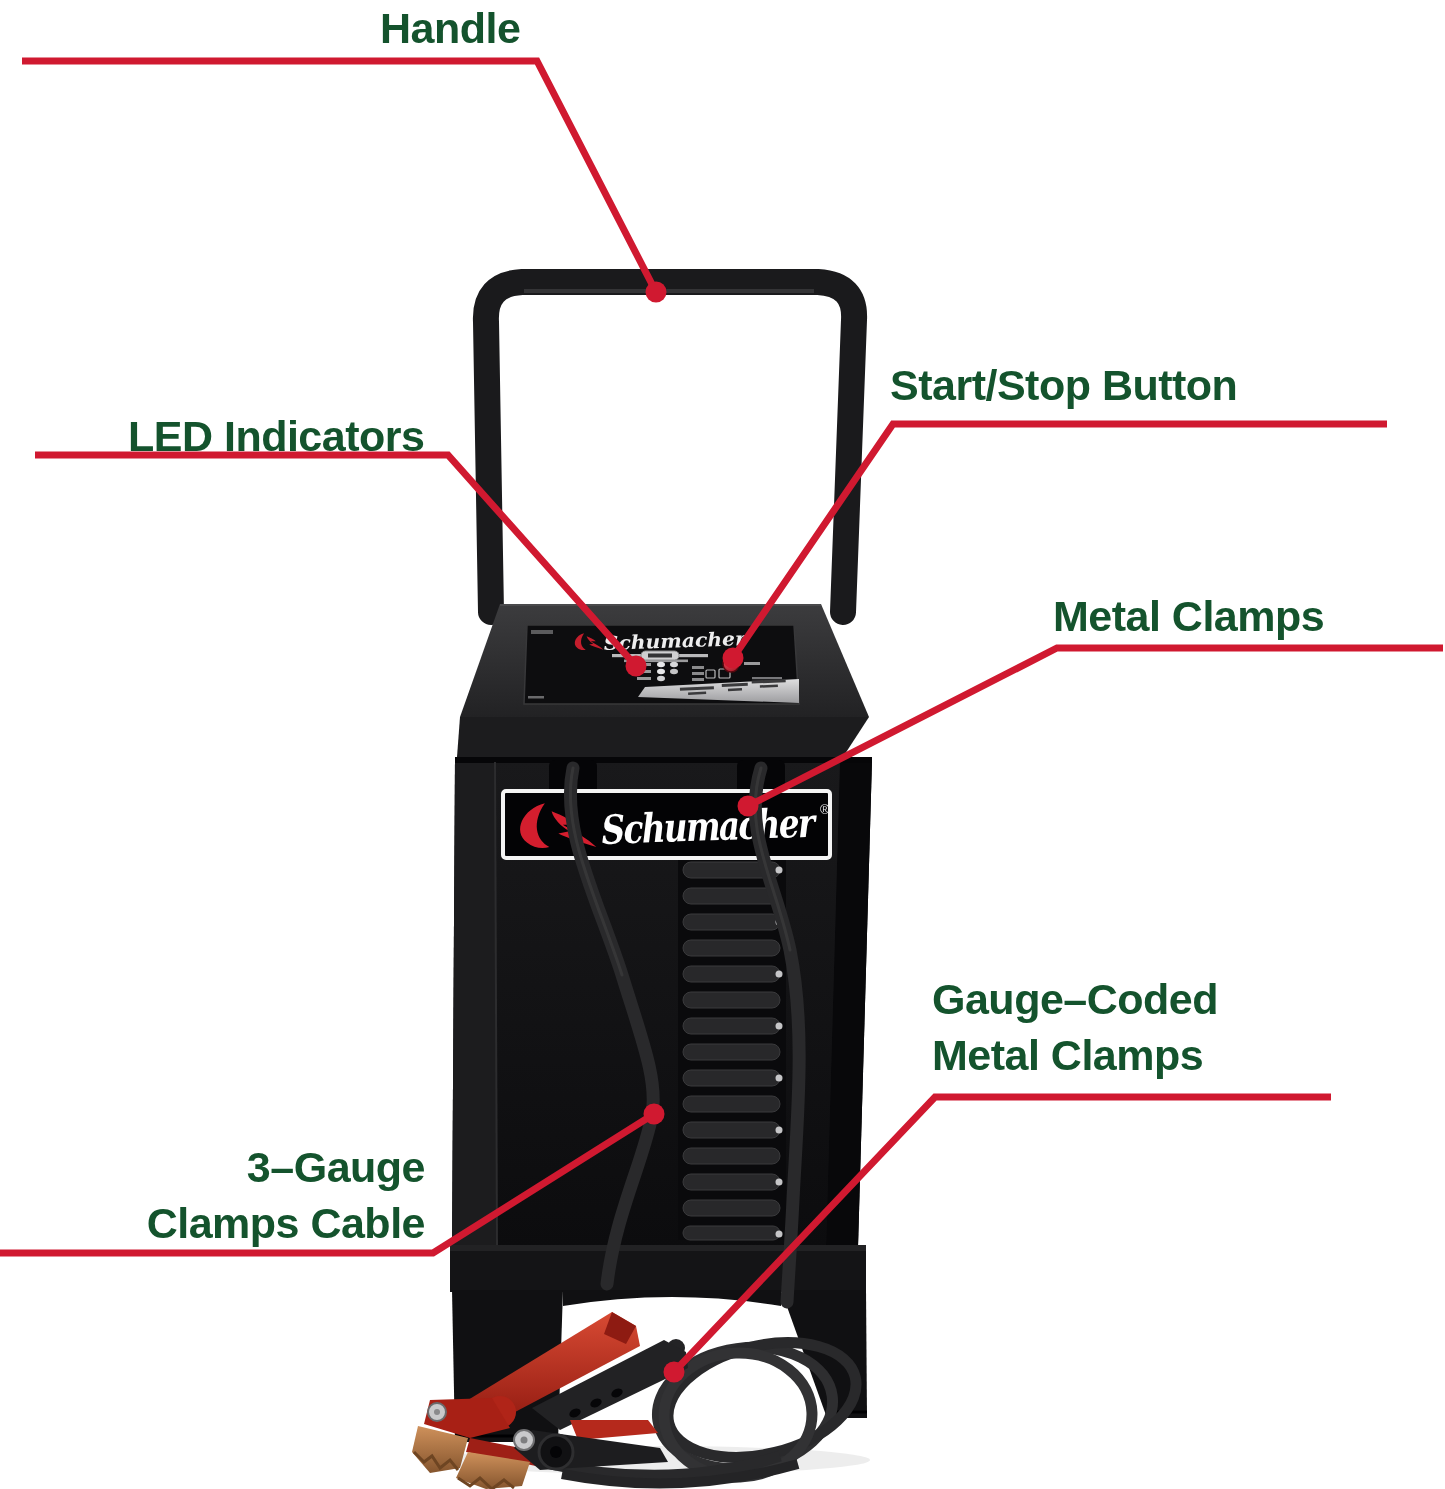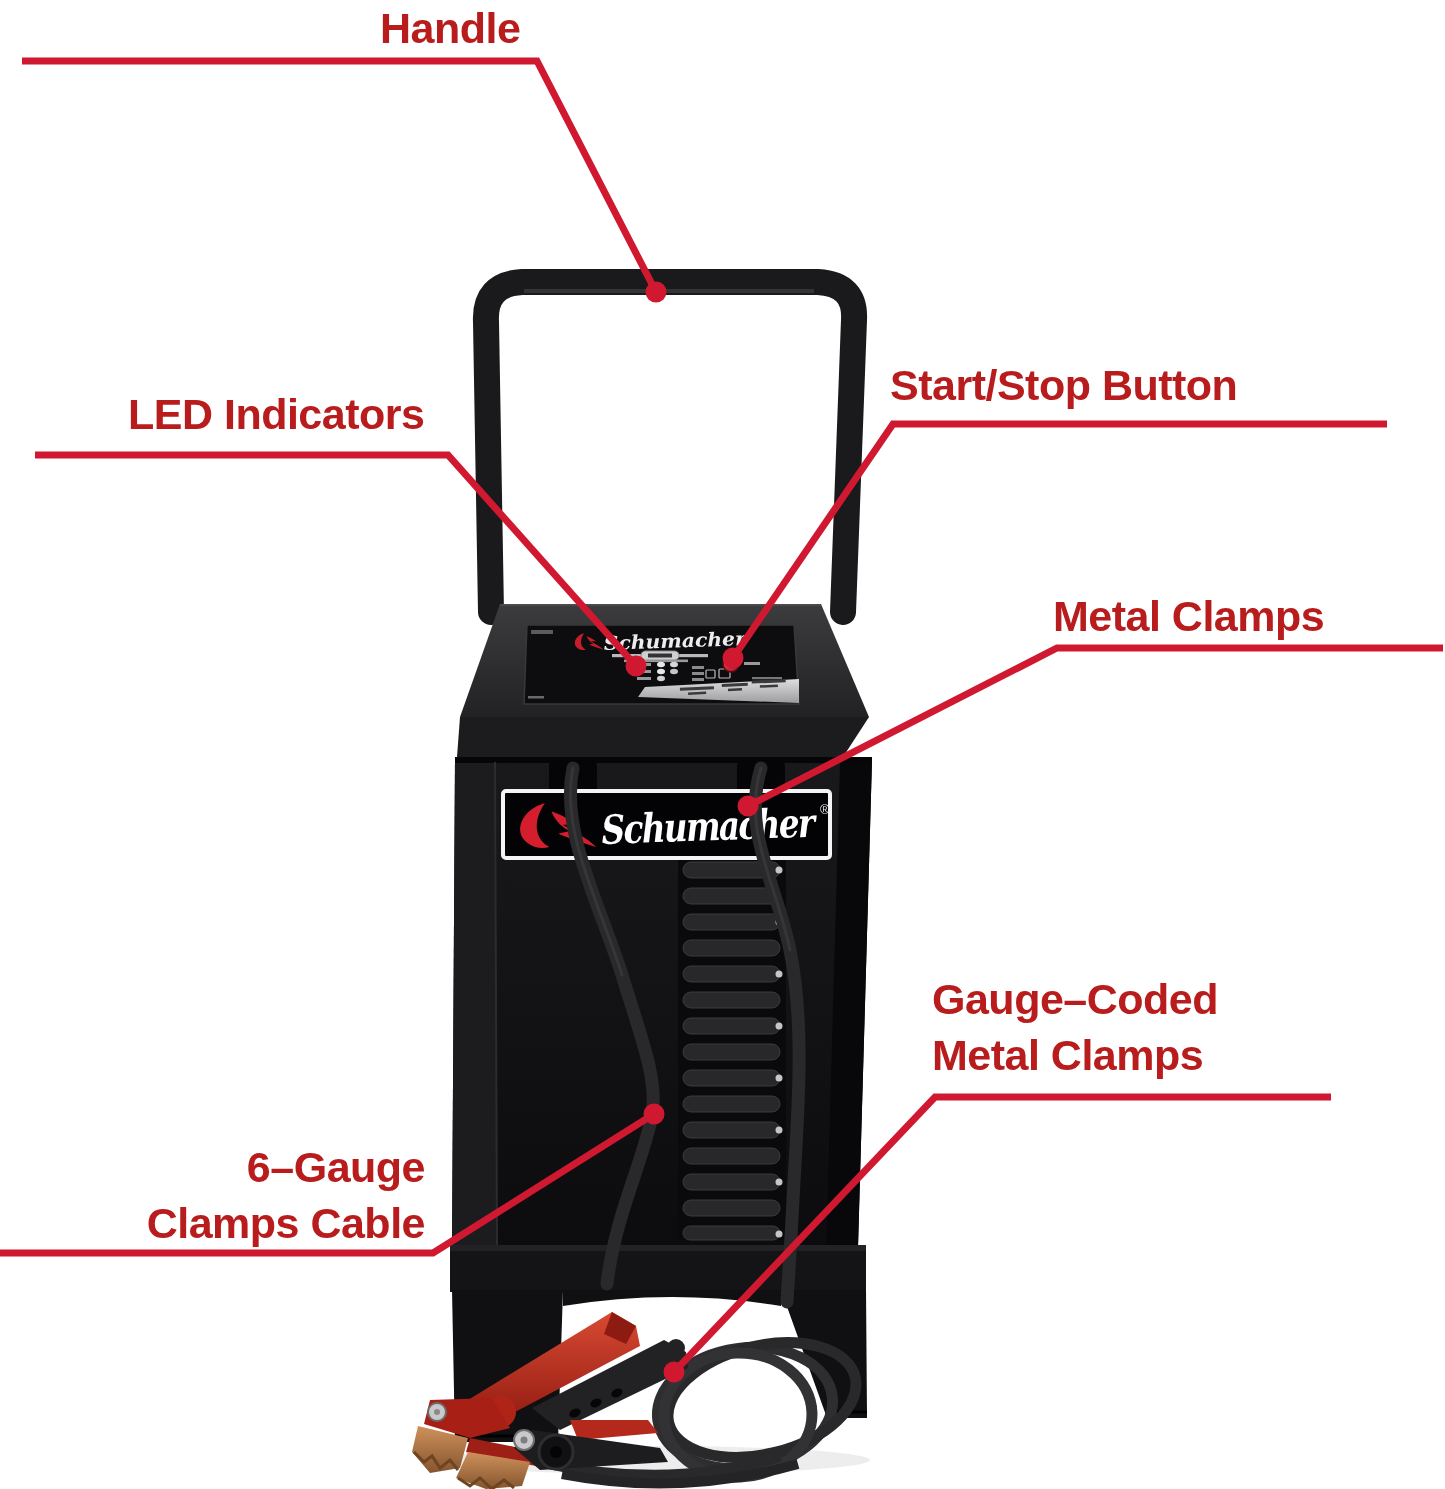--- a/index.html
+++ b/index.html
@@ -7,21 +7,21 @@
     position:relative;
     width:1445px;height:1489px;
     background:#ffffff;
     overflow:hidden;
     font-family:"Liberation Sans",sans-serif;
   }
   #artwork{position:absolute;left:0;top:0;width:1445px;height:1489px;}
   .callout-label{
     position:absolute;
     font:700 43px/1.3 "Liberation Sans",sans-serif;
-    color:#b91c1c;
+    color:#14532d;
     letter-spacing:-0.5px;
     white-space:nowrap;
   }
   .align-right{text-align:right;}
 </style>
 </head>
 <body>
 
 <div id="stage">
 
@@ -252,29 +252,29 @@
       </g>
       <g>
         <polyline points="0,1253 433,1253 654,1114"></polyline>
           <circle cx="654" cy="1114" r="10.5" fill="#d01930" stroke="none"></circle>
       </g>
     </g>
   </svg>
 
   <div class="callout-label" style="left:380px;top:1px;">Handle</div>
 
-  <div class="callout-label" style="left:128px;top:387px;">LED Indicators</div>
+  <div class="callout-label" style="left:128px;top:409px;">LED Indicators</div>
 
   <div class="callout-label" style="left:890px;top:358px;text-align:center;">Start/Stop Button</div>
 
   <div class="callout-label" style="left:1053px;top:589px;">Metal Clamps</div>
 
   <div class="callout-label" style="left:932px;top:972px;">
     <div>Gauge–Coded</div>
     <div>Metal Clamps</div>
   </div>
 
   <div class="callout-label align-right" style="right:1020px;top:1140px;">
-    <div>6–Gauge</div>
+    <div>3–Gauge</div>
     <div>Clamps Cable</div>
   </div>
 
 </div>
 
 </body></html>

